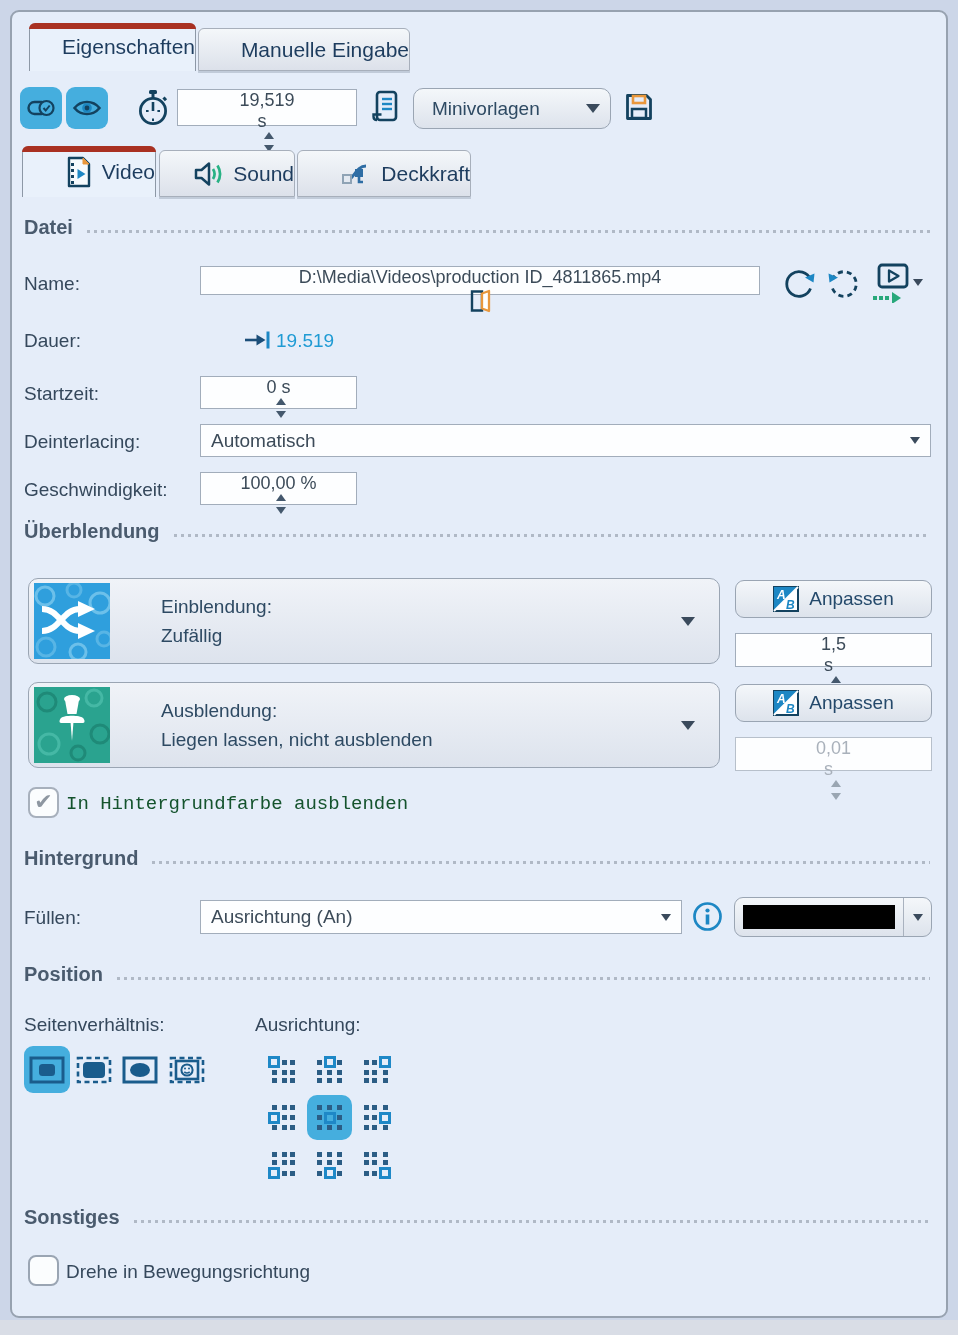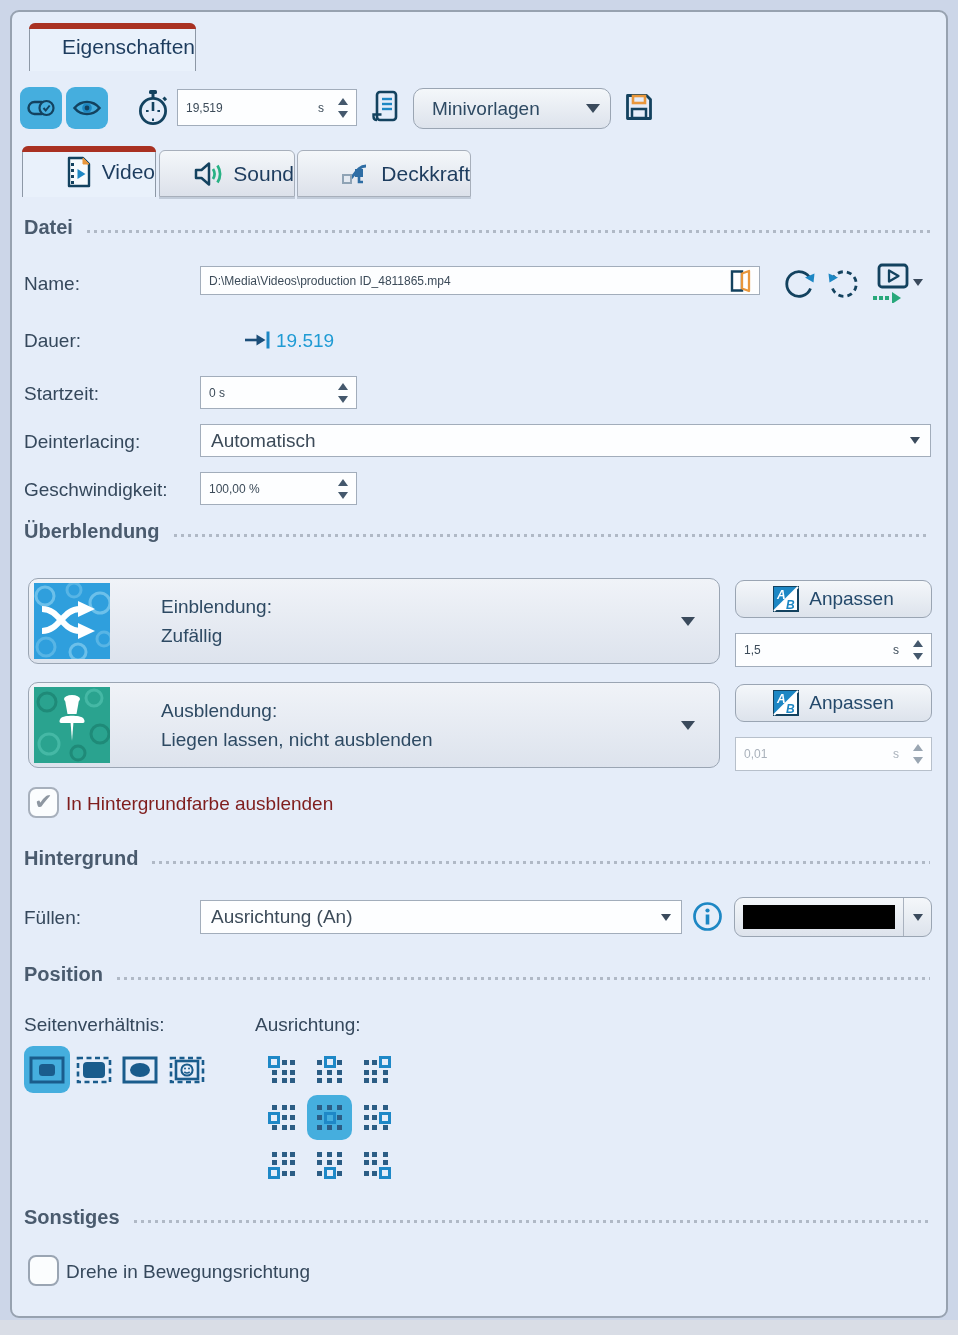--- a/index.html
+++ b/index.html
@@ -21,21 +21,21 @@
   .tab.inactive { background:linear-gradient(#f4f7fa,#dce1ea); border:1px solid #a7afbb;
                 border-radius:6px 6px 0 0; box-shadow:0 2px 0 rgba(140,152,170,.4); }
 
   
   .tool-btn { position:absolute; width:42px; height:42px; border-radius:9px; background:#45aede;
               display:flex; align-items:center; justify-content:center; }
   .icon { display:flex; align-items:center; justify-content:center; }
 
   
   .field { position:absolute; background:#fdfeff; border:1px solid #a2adbb; display:flex;
-           align-items:center; font-size:12px; color:#3c4b59; padding:0 8px; }
+           align-items:center; font-size:18px; color:#3c4b59; padding:0 8px;flex-direction:column; }
   .field .grow { flex:1; }
   .field .unit { margin-right:10px; }
   .spin { display:flex; flex-direction:column; justify-content:center; gap:6px; margin-left:4px; }
   .spin i { display:block; width:0; height:0; border-left:5.5px solid transparent; border-right:5.5px solid transparent; }
   .spin .up { border-bottom:7px solid #44586d; }
   .spin .dn { border-top:7px solid #44586d; }
   .field.disabled { color:#a9b1bb; border-color:#b7c0cb; }
   .field.disabled .spin .up { border-bottom-color:#9aa6b2; }
   .field.disabled .spin .dn { border-top-color:#9aa6b2; }
 
@@ -63,21 +63,21 @@
   .adjust-btn { position:absolute; left:735px; width:197px; height:38px; display:flex; align-items:center;
                 justify-content:center; gap:10px; font-size:19px; color:#24496b;
                 background:linear-gradient(#f4f7fa,#dde3ec); border:1.5px solid #9aa5b3; border-radius:9px; }
 
   
   .checkbox { position:absolute; width:31px; height:31px; border-radius:8px; background:#fbfdfe;
               border:2px solid #9aa5b3; display:flex; align-items:center; justify-content:center; }
   .checkbox.dim { border-color:#a7b0bc; }
   .checkbox.checked::after { content:"\2714"; font-size:22px; color:#8e97a1; margin-top:-2px; }
   .cb-label { position:absolute; font-size:19px; color:#35485c; }
-  .cb-label.dim { color:#7f1d1d; }
+  .cb-label.dim { color:#14532d;font-family:Liberation Mono, monospace; }
 
   
   .swatch { position:absolute; left:734px; top:897px; width:198px; height:40px;
             background:linear-gradient(#f4f7fa,#dde3ec); border:1.5px solid #9aa5b3; border-radius:9px;
             display:flex; align-items:center; }
   .swatch .fill { margin-left:8px; width:152px; height:24px; background:#000; }
   .swatch .sep { width:1px; align-self:stretch; background:#a9b2bf; margin-left:8px; }
   .swatch .dd { flex:1; display:flex; align-items:center; justify-content:center; }
 
   
@@ -97,20 +97,23 @@
 </style>
 </head>
 <body>
 
 <div class="stage">
   <div class="bottom-strip"></div>
   <div class="panel"></div>
 
   <div class="tab active" style="left:29px; top:23px; width:167px; height:48px;">
     <span>Eigenschaften</span>
+  </div>
+  <div class="tab inactive" style="left:198px; top:28px; width:212px; height:43px;">
+    <span>Manuelle Eingabe</span>
   </div>
 
   <div class="tool-btn" style="left:20px; top:87px;">
     <span class="icon">
       <svg width="28" height="20" viewBox="0 0 28 20">
         <rect x="1.5" y="4" width="19" height="12" rx="6" fill="none" stroke="#13425f" stroke-width="2.4"></rect>
         <circle cx="19.5" cy="10" r="7" fill="#45aede" stroke="#13425f" stroke-width="2.2"></circle>
         <path d="M16.5 10 l2.2 2.5 l4 -5" fill="none" stroke="#13425f" stroke-width="2"></path>
       </svg>
     </span>

